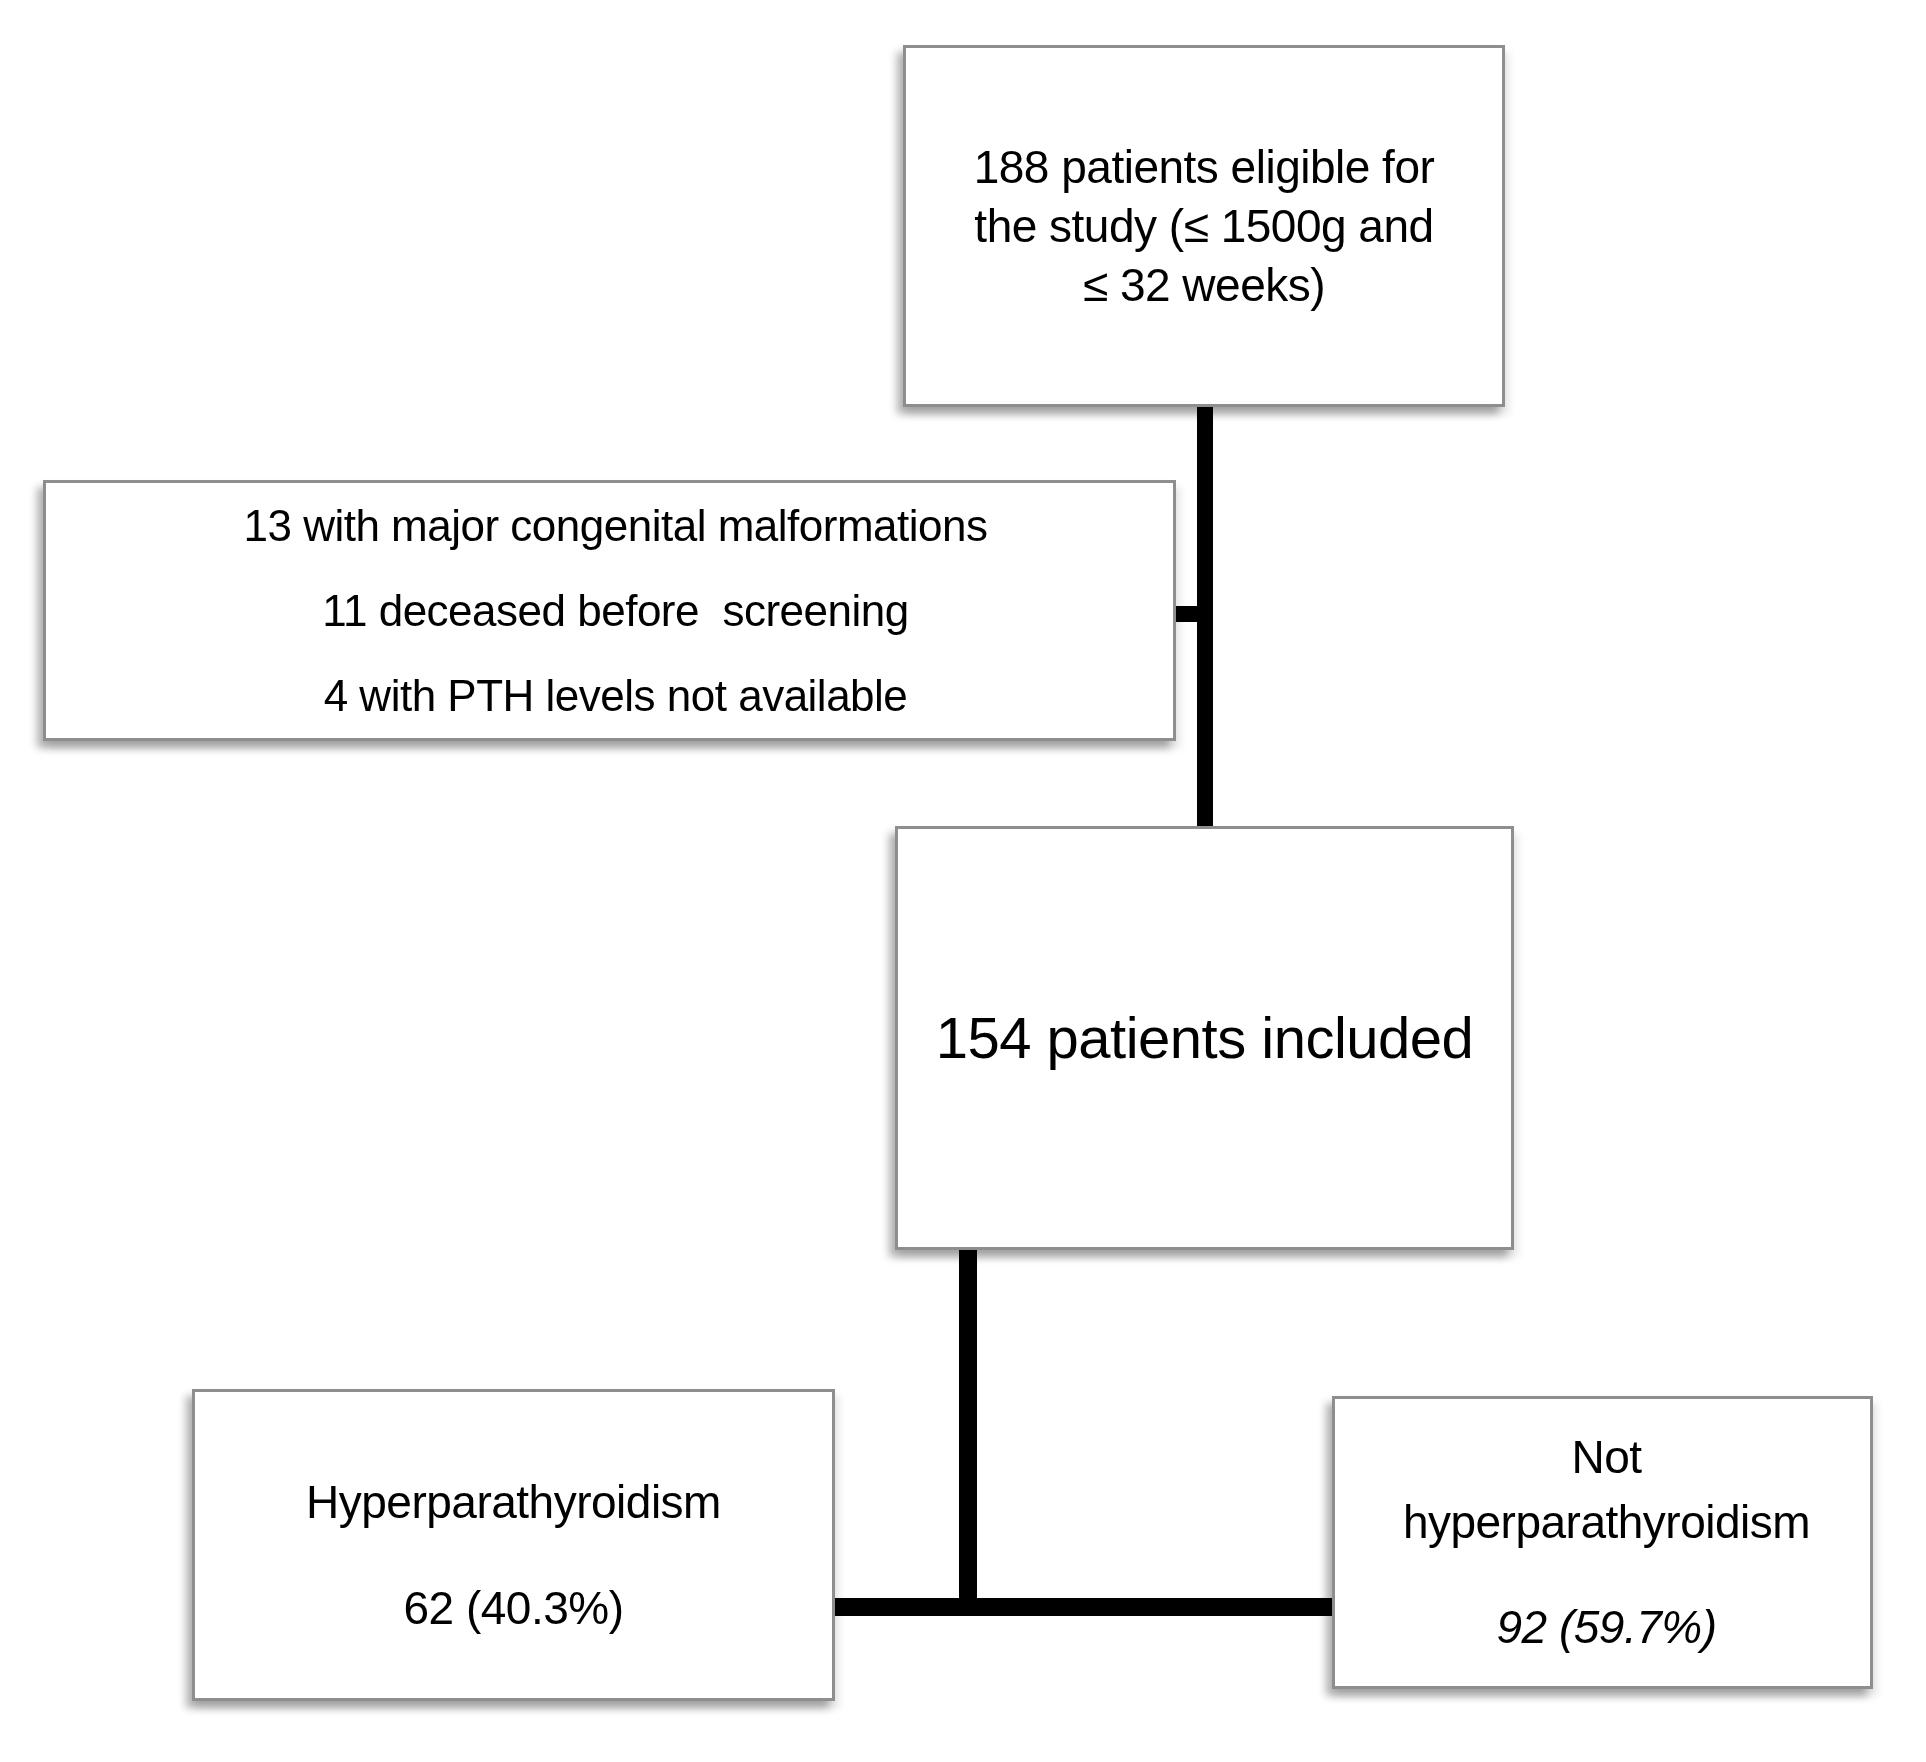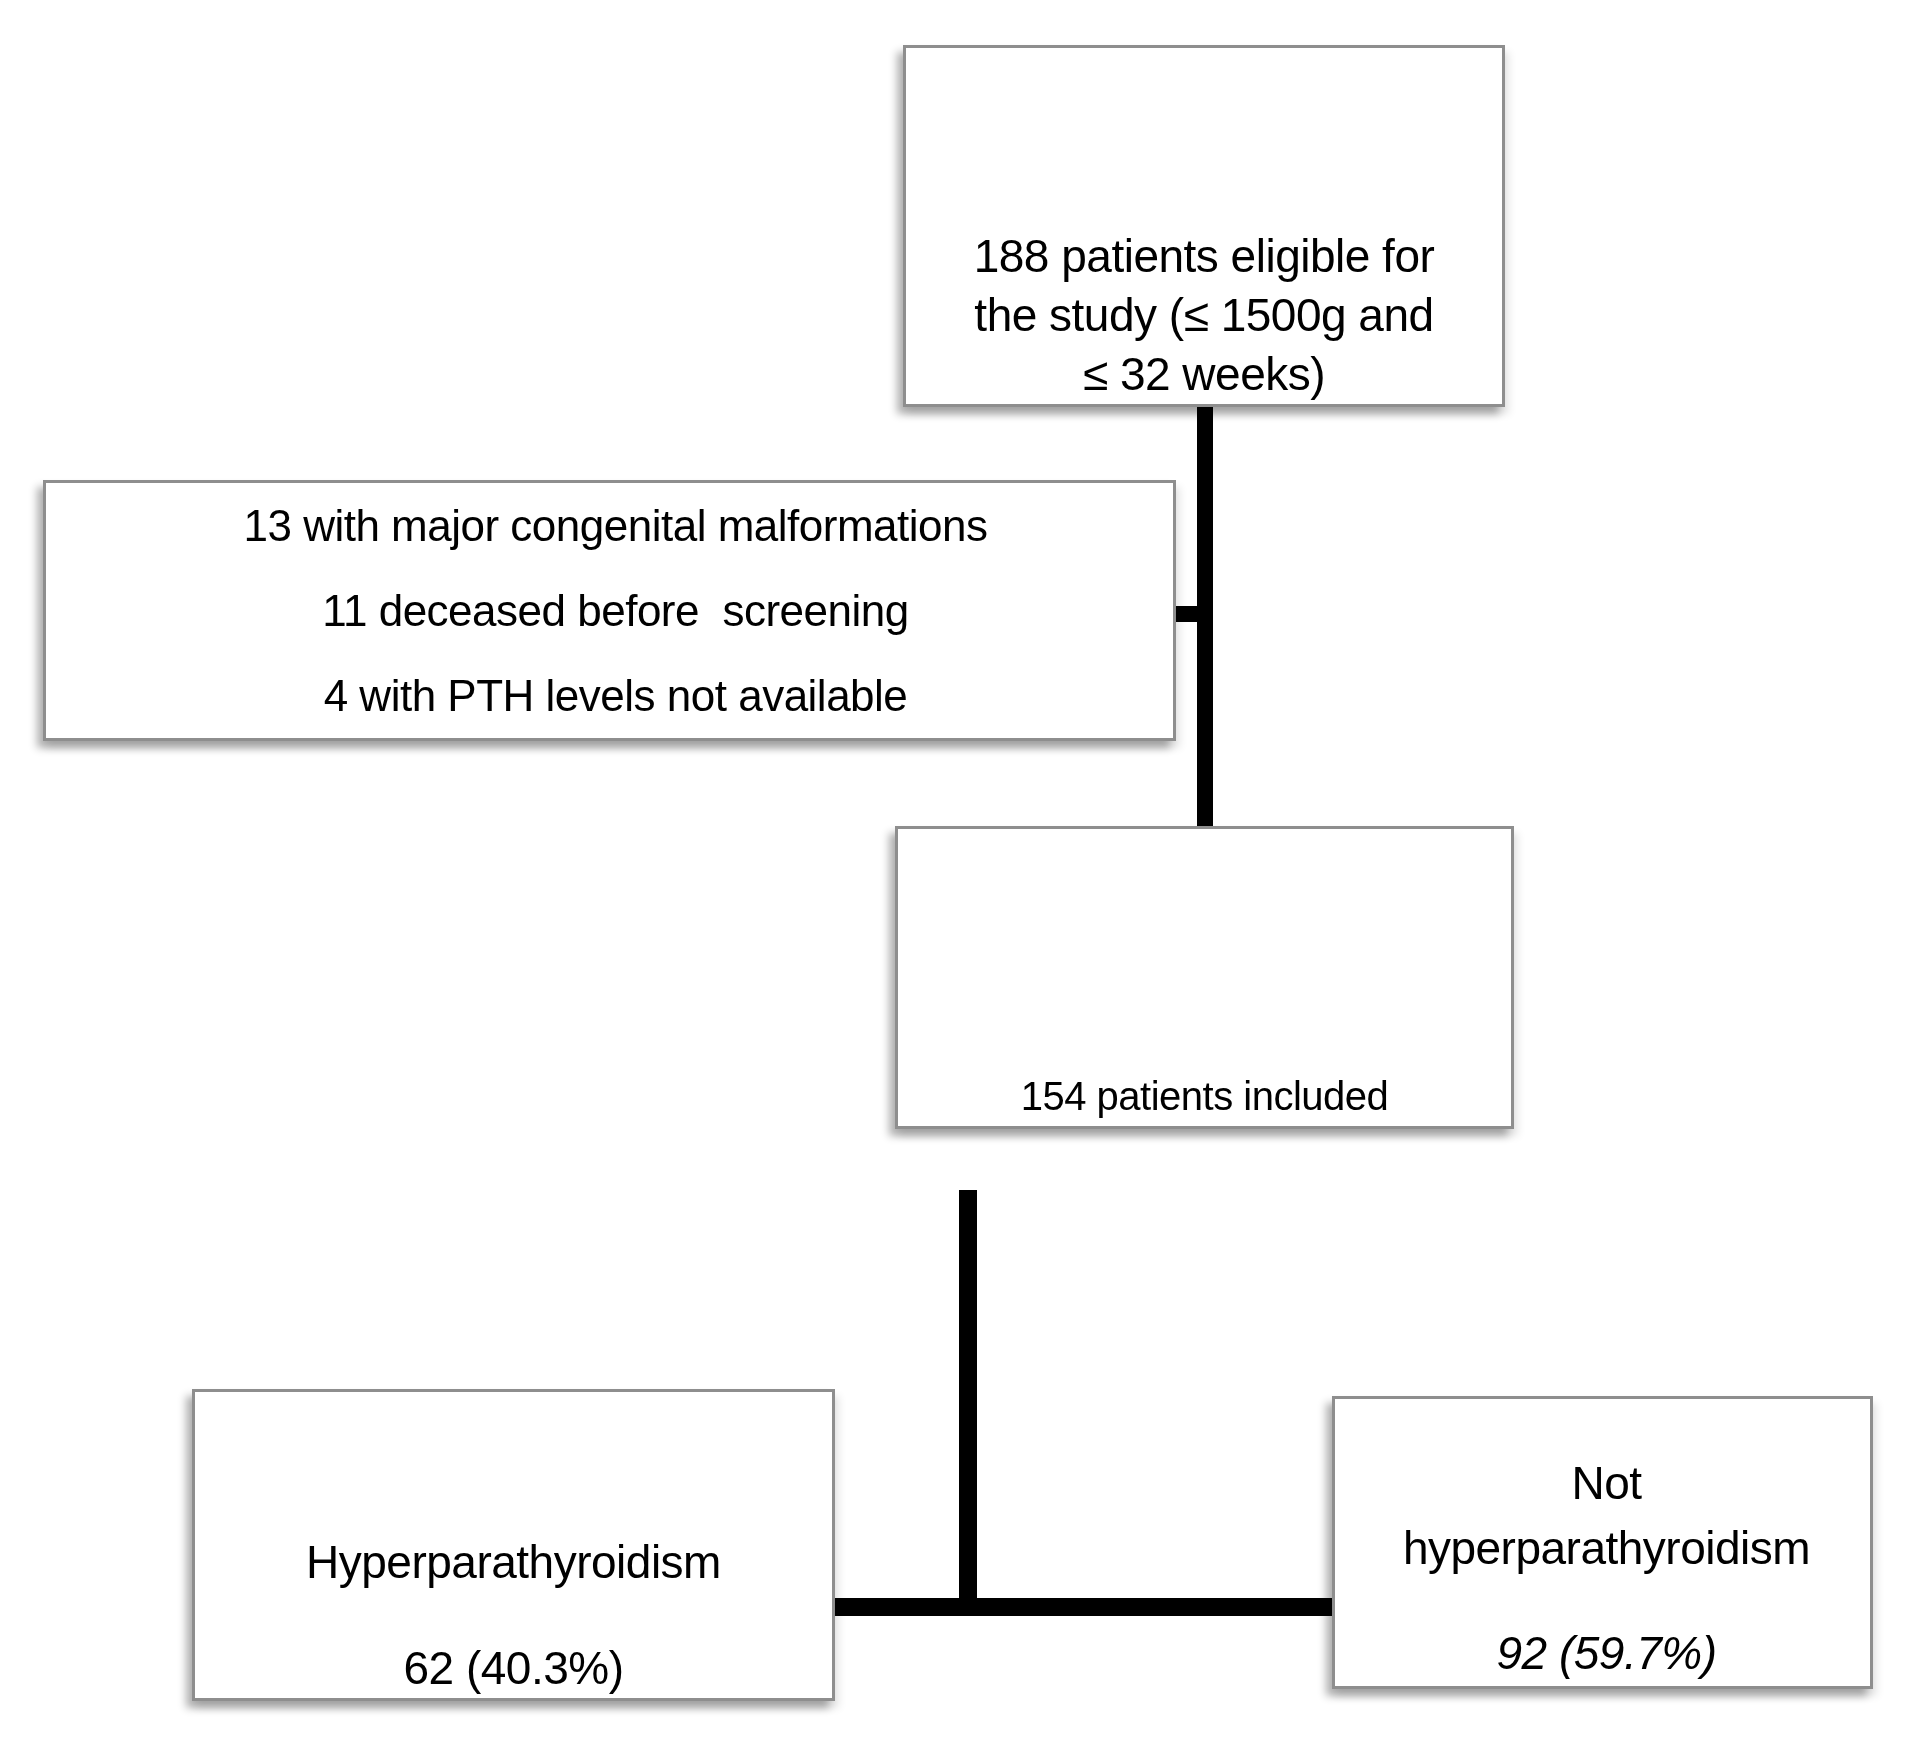--- a/index.html
+++ b/index.html
@@ -14,21 +14,21 @@
   }
   .node {
     position: absolute;
     box-sizing: border-box;
     background: #ffffff;
     border: 3px solid #8e8e8e;
     box-shadow: -6px 7px 8px rgba(0,0,0,0.30), 4px 7px 8px rgba(0,0,0,0.10);
     display: flex;
     flex-direction: column;
     align-items: center;
-    justify-content: flex-end;
+    justify-content: center;
     text-align: center;
   }
   .connector {
     position: absolute;
     background: #000000;
   }
   .wrap-text {            
     white-space: pre-line;
   }
   .exact-text {           
@@ -39,22 +39,22 @@
   .box-eligible {
     left: 903px; top: 45px; width: 602px; height: 362px;
     font-size: 46px; line-height: 59px; letter-spacing: -0.5px;
   }
   .box-exclusions {
     left: 43px; top: 480px; width: 1133px; height: 261px;
     font-size: 44px; letter-spacing: -0.5px; padding-left: 12px;
   }
   .box-exclusions .excl-line { line-height: 85px; }
   .box-included {
-    left: 895px; top: 826px; width: 619px; height: 303px;
-    font-size: 40px; line-height: 60px; letter-spacing: -0.5px;
+    left: 895px; top: 826px; width: 619px; height: 424px;
+    font-size: 58px; line-height: 60px; letter-spacing: -0.5px;
   }
   .box-hpt {
     left: 192px; top: 1389px; width: 643px; height: 312px;
     font-size: 46px; line-height: 60px; letter-spacing: -0.5px;
     padding-top: 20px;
   }
   .box-hpt .value-line { margin-top: 46px; }
   .box-nhpt {
     left: 1332px; top: 1396px; width: 541px; height: 293px;
     font-size: 46px; line-height: 65px; letter-spacing: -0.5px; padding-left: 8px;

